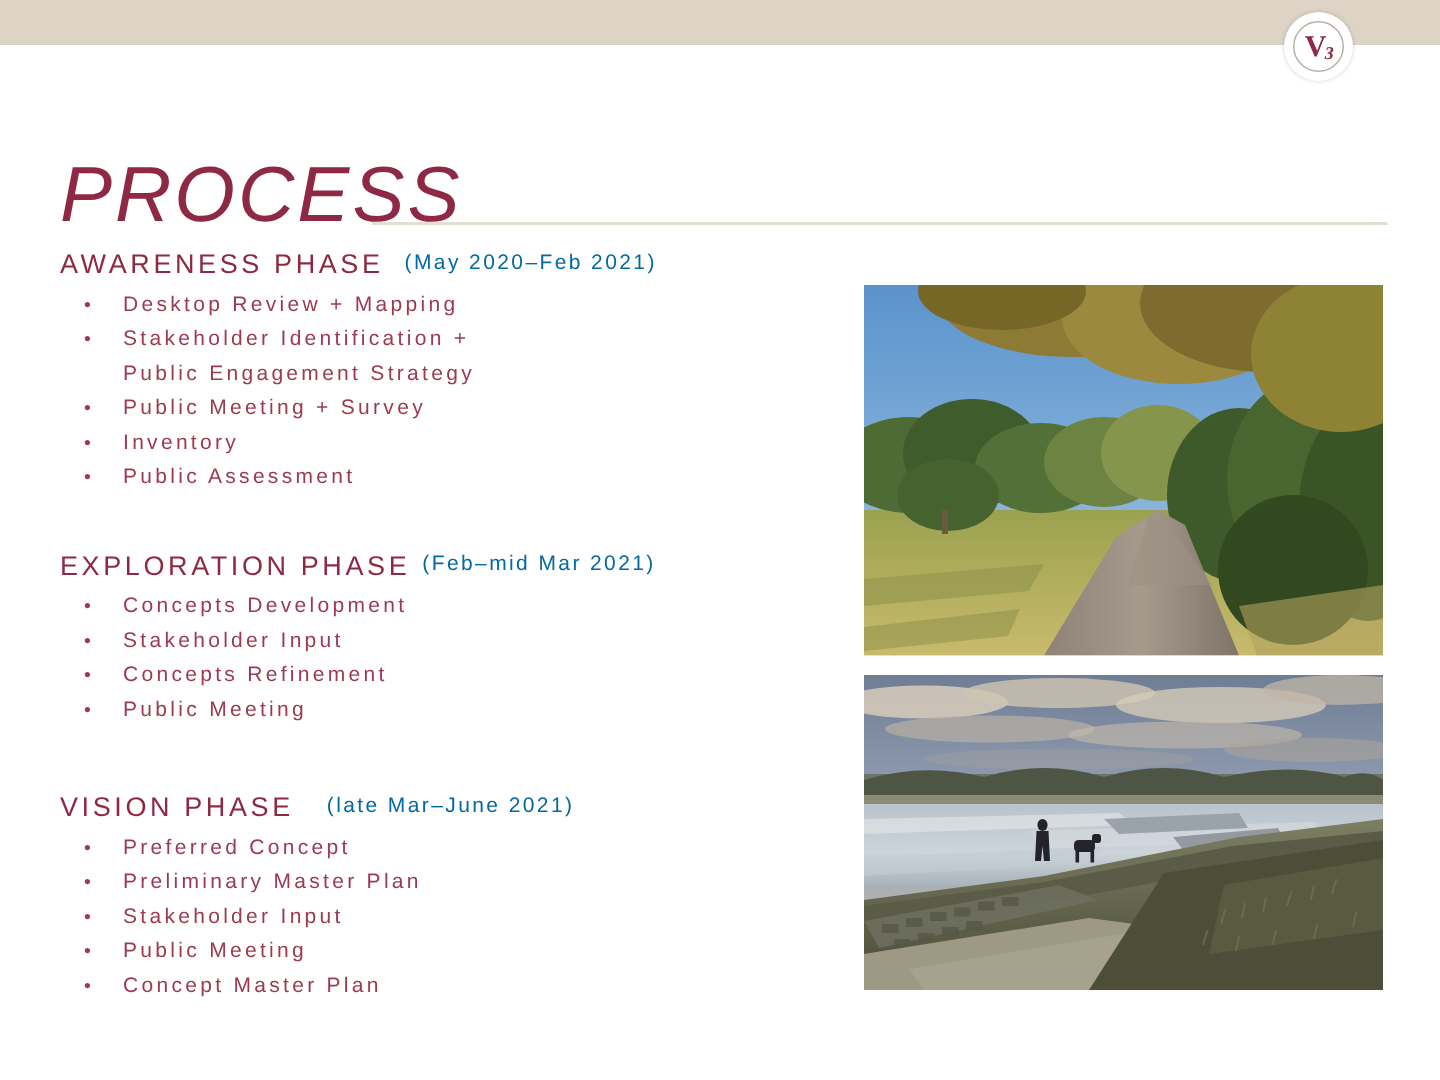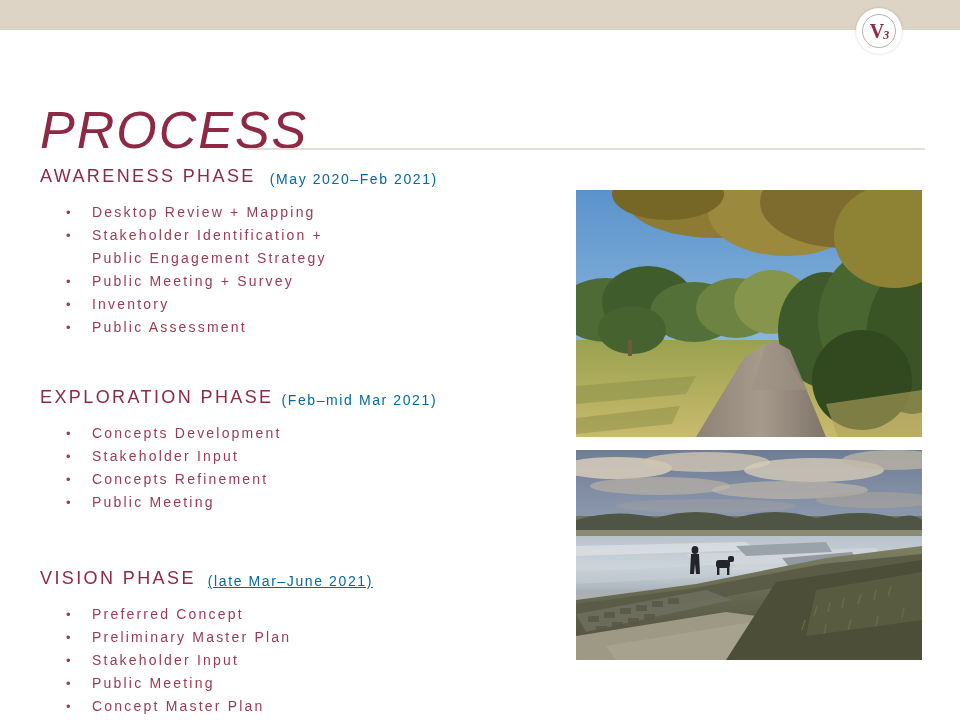--- a/index.html
+++ b/index.html
@@ -96,42 +96,42 @@
   
   .phases {
     position: absolute;
     left: 40px;
     top: 166px;
     width: 530px;
   }
   .phase { position: relative; }
   .phase-head {
     display: flex;
-    align-items: flex-end;
+    align-items: flex-start;
     white-space: nowrap;
     margin: 0 0 4px 0;
   }
   .phase-name {
     color: #8E2845;
     font-size: 18px;
     letter-spacing: 2.4px;
     font-weight: normal;
   }
   .phase-date {
     color: #0369a1;
     font-size: 14px;
     letter-spacing: 1.6px;
     margin-left: 14px;
   }
   .phase-date.tight { margin-left: 8px; }
-  .phase-date.wide  { margin-left: 12px; text-decoration: underline; }
+  .phase-date.wide  { margin-left: 22px; }
 
   .bullets {
     list-style: none;
-    margin: 14px;
+    margin: 4px;
     padding: 0;
   }
   .bullets li {
     color: #9C3A52;
     font-size: 14px;
     letter-spacing: 2.2px;
     line-height: 23px;
     padding-left: 38px;
     position: relative;
     white-space: pre-line;

